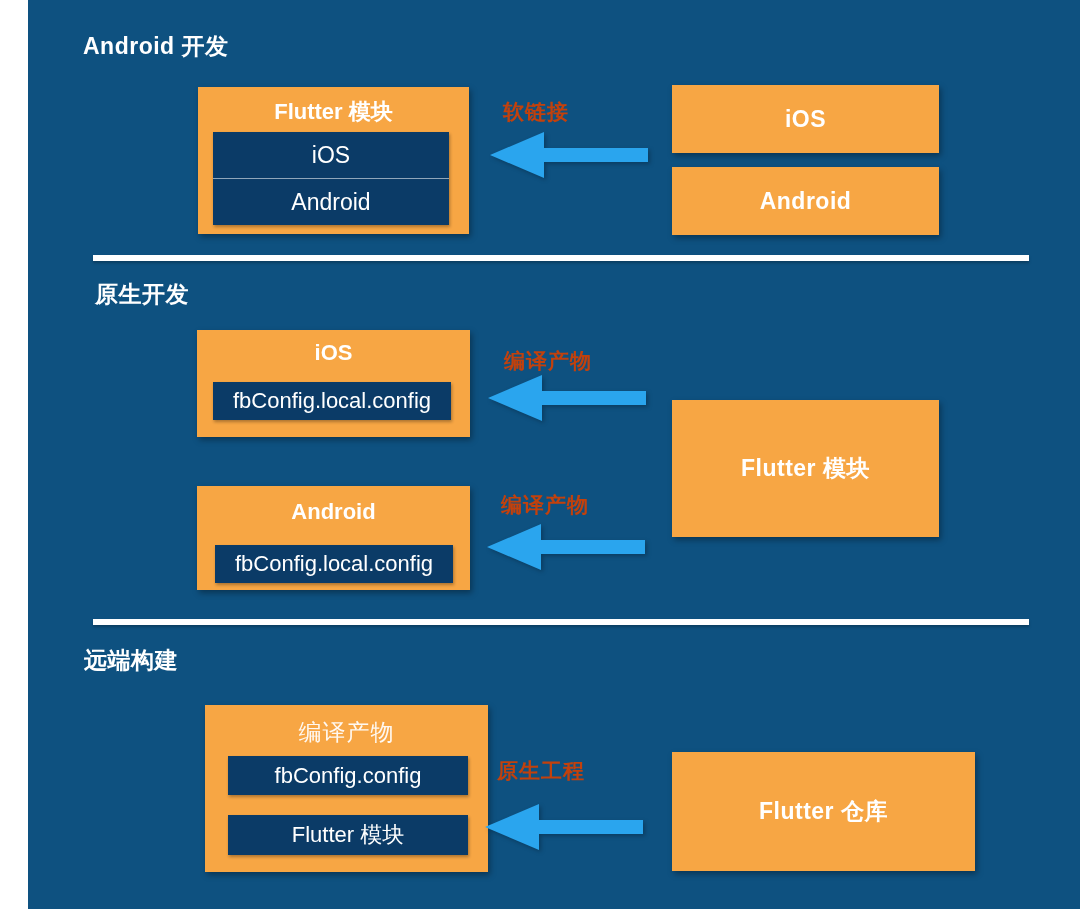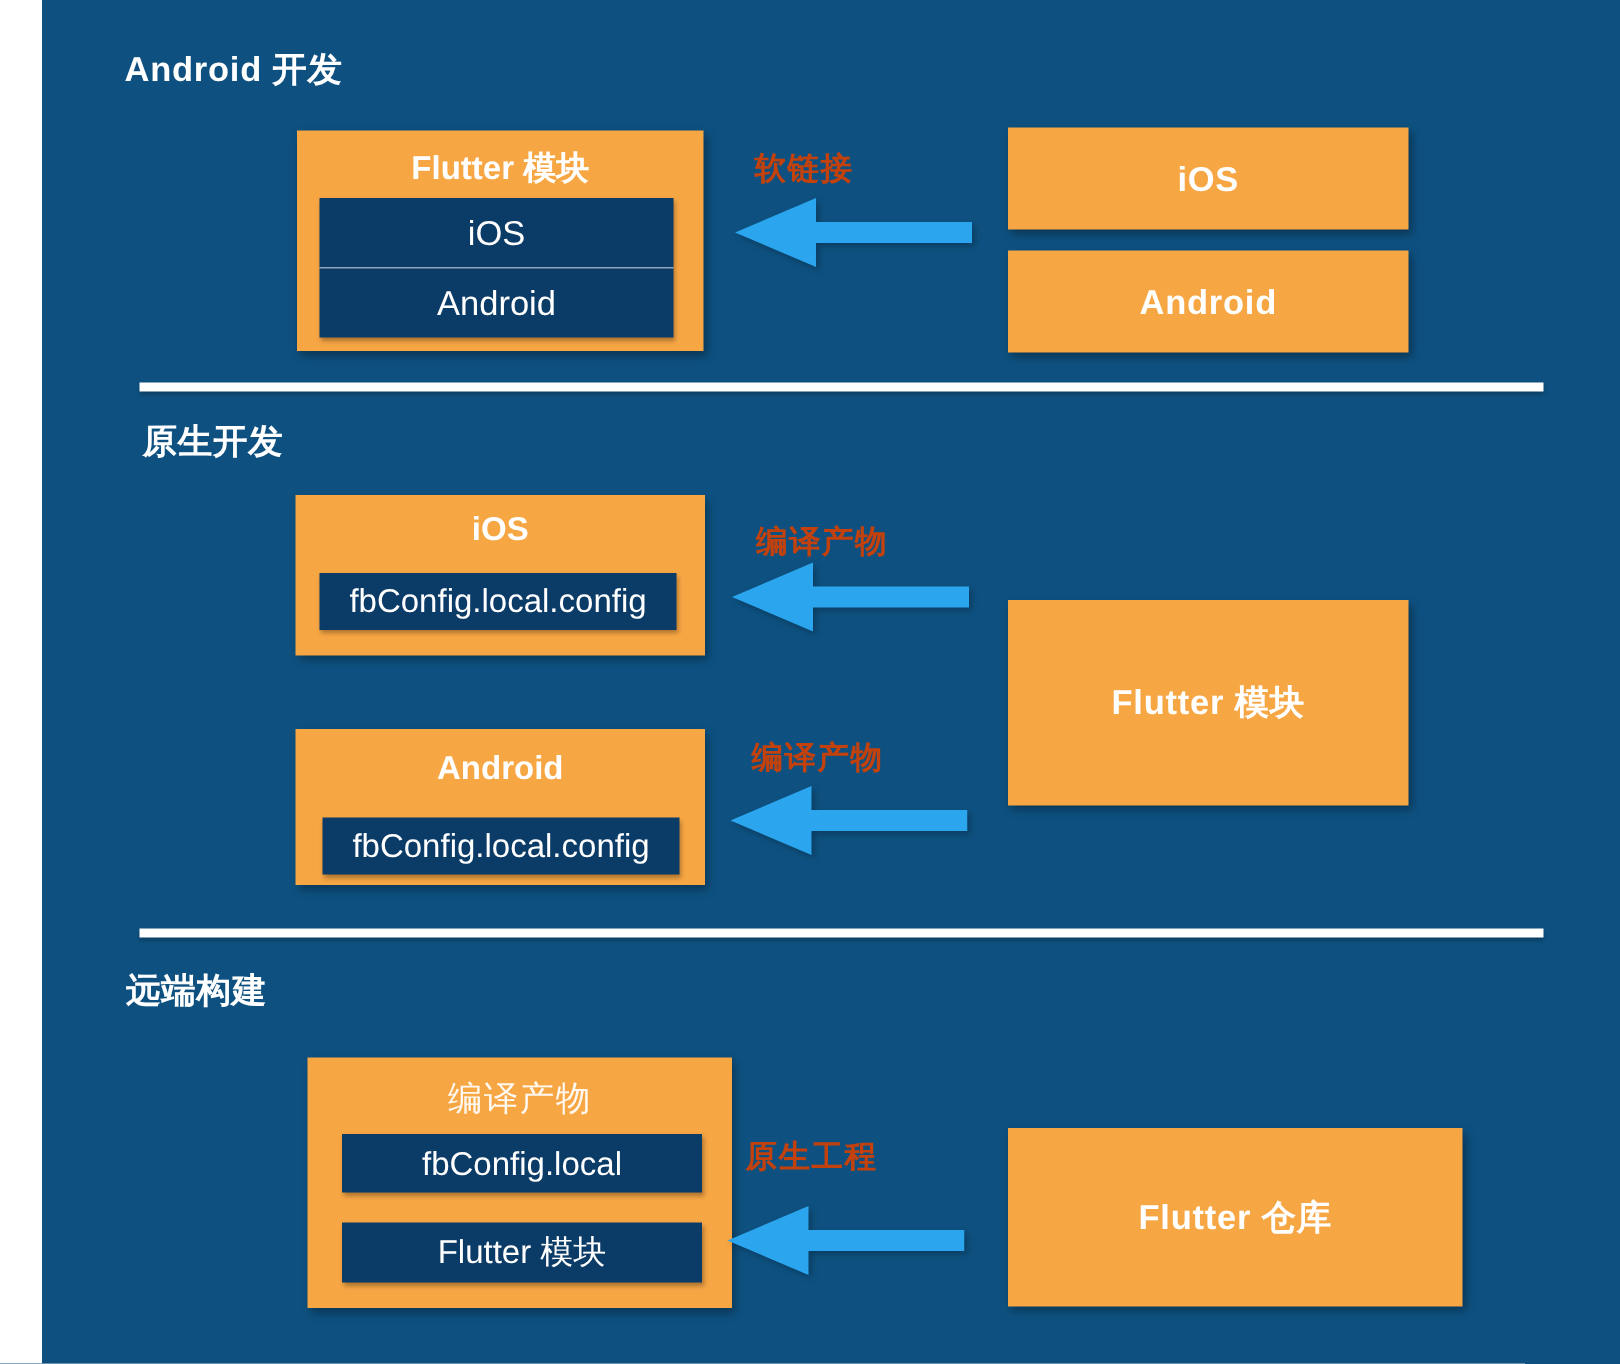--- a/index.html
+++ b/index.html
@@ -106,21 +106,21 @@
   </svg>
 
   <div class="obox rbox" style="left:672px;top:400px;width:267px;height:137px">Flutter 模块</div>
 
   <div class="divider" style="left:93px;top:619px;width:936px"></div>
 
   <div class="sec-title" style="left:84px;top:648px">远端构建</div>
 
   <div class="obox" style="left:205px;top:705px;width:283px;height:167px">
     <div class="obox-title thin" style="margin-top:14px">编译产物</div>
-    <div class="nbox" style="left:23px;top:51px;width:240px;height:39px">fbConfig.local</div>
+    <div class="nbox" style="left:23px;top:51px;width:240px;height:39px">fbConfig.config</div>
     <div class="nbox" style="left:23px;top:110px;width:240px;height:40px">Flutter 模块</div>
   </div>
 
   <div class="alabel" style="left:497px;top:757px">原生工程</div>
   <svg class="arrow" style="left:485px;top:804px" width="158" height="46" viewBox="0 0 158 46">
     <polygon points="0,23 54,0 54,16 158,16 158,30 54,30 54,46" fill="currentColor"></polygon>
   </svg>
 
   <div class="obox rbox" style="left:672px;top:752px;width:303px;height:119px">Flutter 仓库</div>
 </div>

